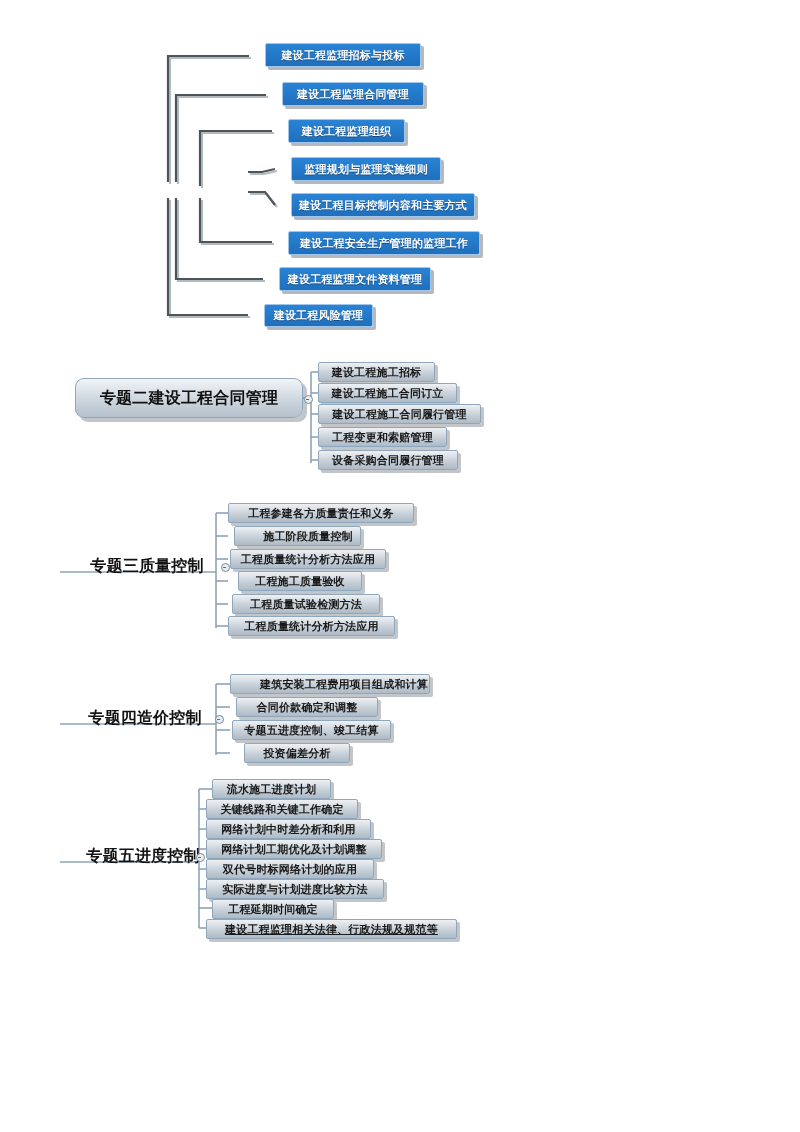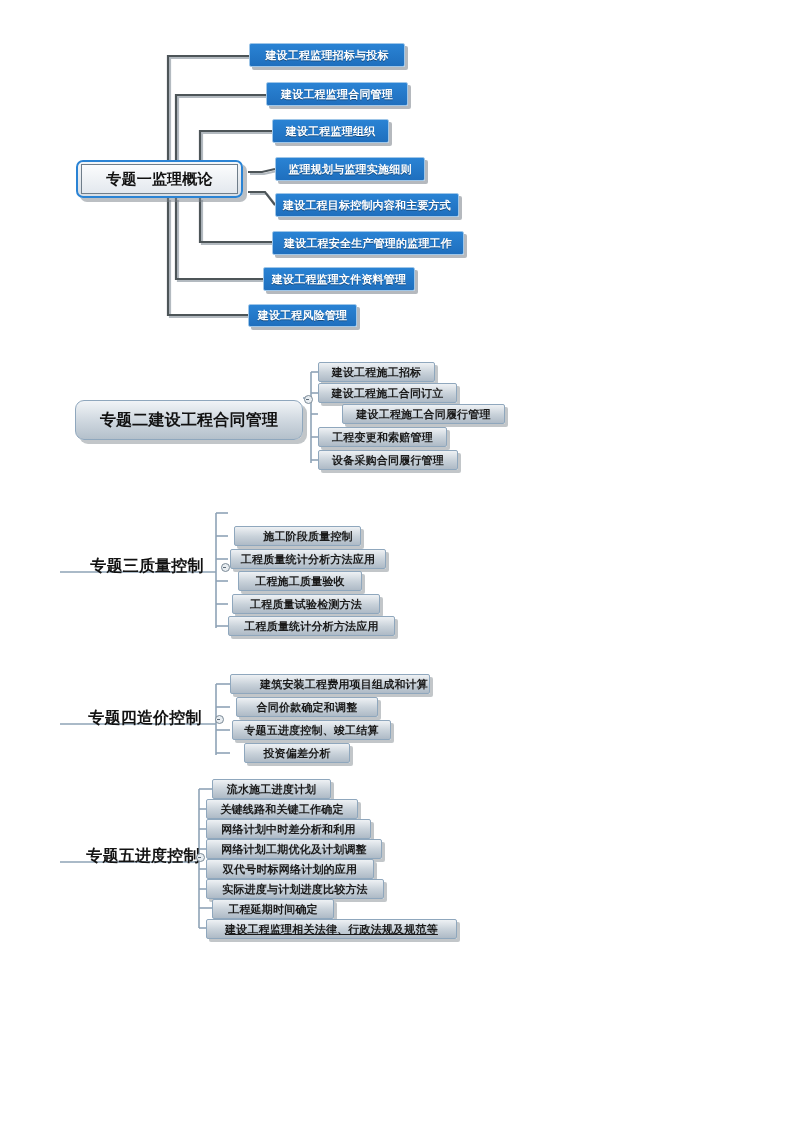--- a/index.html
+++ b/index.html
@@ -22,20 +22,21 @@
 
   
   .blue{
     background:linear-gradient(180deg,#2a83d4 0%,#1f6fbe 100%);
     border:1px solid #9fc6e8;
     color:#ffffff;
     font-size:11px;font-weight:bold;
     border-radius:2px;
     box-shadow:3px 3px 0 rgba(120,128,136,.55);
     text-shadow:0 1px 0 rgba(0,0,0,.35);
+    margin-left:16px;
   }
 
   
   .steel{
     background:linear-gradient(180deg,#eef1f4 0%,#c9d2da 52%,#aebac6 100%);
     border:1px solid #8fa7bd;
     color:#1a1a1a;
     font-size:11px;font-weight:bold;
     border-radius:2px;
     box-shadow:3px 3px 0 rgba(120,128,136,.45);
@@ -141,52 +142,50 @@
       <path d="M199,809 L212,809"></path>
       <path d="M199,829 L212,829"></path>
       <path d="M199,849 L212,849"></path>
       <path d="M199,869 L212,869"></path>
       <path d="M199,889 L212,889"></path>
       <path d="M199,908 L212,908"></path>
       <path d="M199,928 L212,928"></path>
     </g>
   </svg>
 
-  <div class="node root-blue" style="left:76px;top:160px;width:167px;height:38px;">
-    <div class="inner">专题一监理概论</div>
-  </div>
 
   <div class="node blue" style="left:249px;top:43px;width:156px;height:24px;">建设工程监理招标与投标</div>
 
   <div class="node blue" style="left:266px;top:82px;width:142px;height:24px;">建设工程监理合同管理</div>
 
   <div class="node blue" style="left:272px;top:119px;width:117px;height:24px;">建设工程监理组织</div>
 
   <div class="node blue" style="left:275px;top:157px;width:150px;height:24px;">监理规划与监理实施细则</div>
 
   <div class="node blue" style="left:275px;top:193px;width:184px;height:24px;">建设工程目标控制内容和主要方式</div>
 
   <div class="node blue" style="left:263px;top:267px;width:152px;height:24px;">建设工程监理文件资料管理</div>
 
   <div class="node blue" style="left:272px;top:231px;width:192px;height:24px;">建设工程安全生产管理的监理工作</div>
 
   <div class="node blue" style="left:248px;top:304px;width:109px;height:23px;">建设工程风险管理</div>
 
-  <div class="node root-steel" style="left:75px;top:400px;width:228px;height:40px;">专题二建设工程合同管理</div>
+  <div class="node root-steel" style="left:75px;top:378px;width:228px;height:40px;">专题二建设工程合同管理</div>
   <div class="handle" style="left:304px;top:395px;"></div>
 
   <div class="node steel" style="left:318px;top:362px;width:117px;height:20px;">建设工程施工招标</div>
   <div class="node steel" style="left:318px;top:383px;width:139px;height:20px;">建设工程施工合同订立</div>
-  <div class="node steel" style="left:318px;top:404px;width:163px;height:20px;margin-left:24px;">建设工程施工合同履行管理</div>
+  <div class="node steel" style="left:318px;top:404px;width:163px;height:20px;">建设工程施工合同履行管理</div>
   <div class="node steel" style="left:318px;top:427px;width:129px;height:20px;">工程变更和索赔管理</div>
   <div class="node steel" style="left:318px;top:450px;width:140px;height:20px;">设备采购合同履行管理</div>
 
   <div class="node root-bare" style="left:74px;top:554px;width:146px;height:24px;">专题三质量控制</div>
   <div class="handle" style="left:221px;top:563px;"></div>
 
+  <div class="node steel" style="left:228px;top:503px;width:186px;height:20px;">工程参建各方质量责任和义务</div>
   <div class="node steel" style="left:234px;top:526px;width:127px;height:20px;padding-left:21px;">施工阶段质量控制</div>
   <div class="node steel" style="left:230px;top:549px;width:156px;height:20px;">工程质量统计分析方法应用</div>
   <div class="node steel" style="left:238px;top:571px;width:124px;height:20px;">工程施工质量验收</div>
   <div class="node steel" style="left:232px;top:594px;width:148px;height:20px;">工程质量试验检测方法</div>
   <div class="node steel" style="left:228px;top:616px;width:167px;height:20px;">工程质量统计分析方法应用</div>
 
   <div class="node root-bare" style="left:78px;top:706px;width:134px;height:24px;">专题四造价控制</div>
   <div class="handle" style="left:215px;top:715px;"></div>
 
   <div class="node steel" style="left:230px;top:674px;width:200px;height:20px;padding-left:28px;">建筑安装工程费用项目组成和计算</div>

